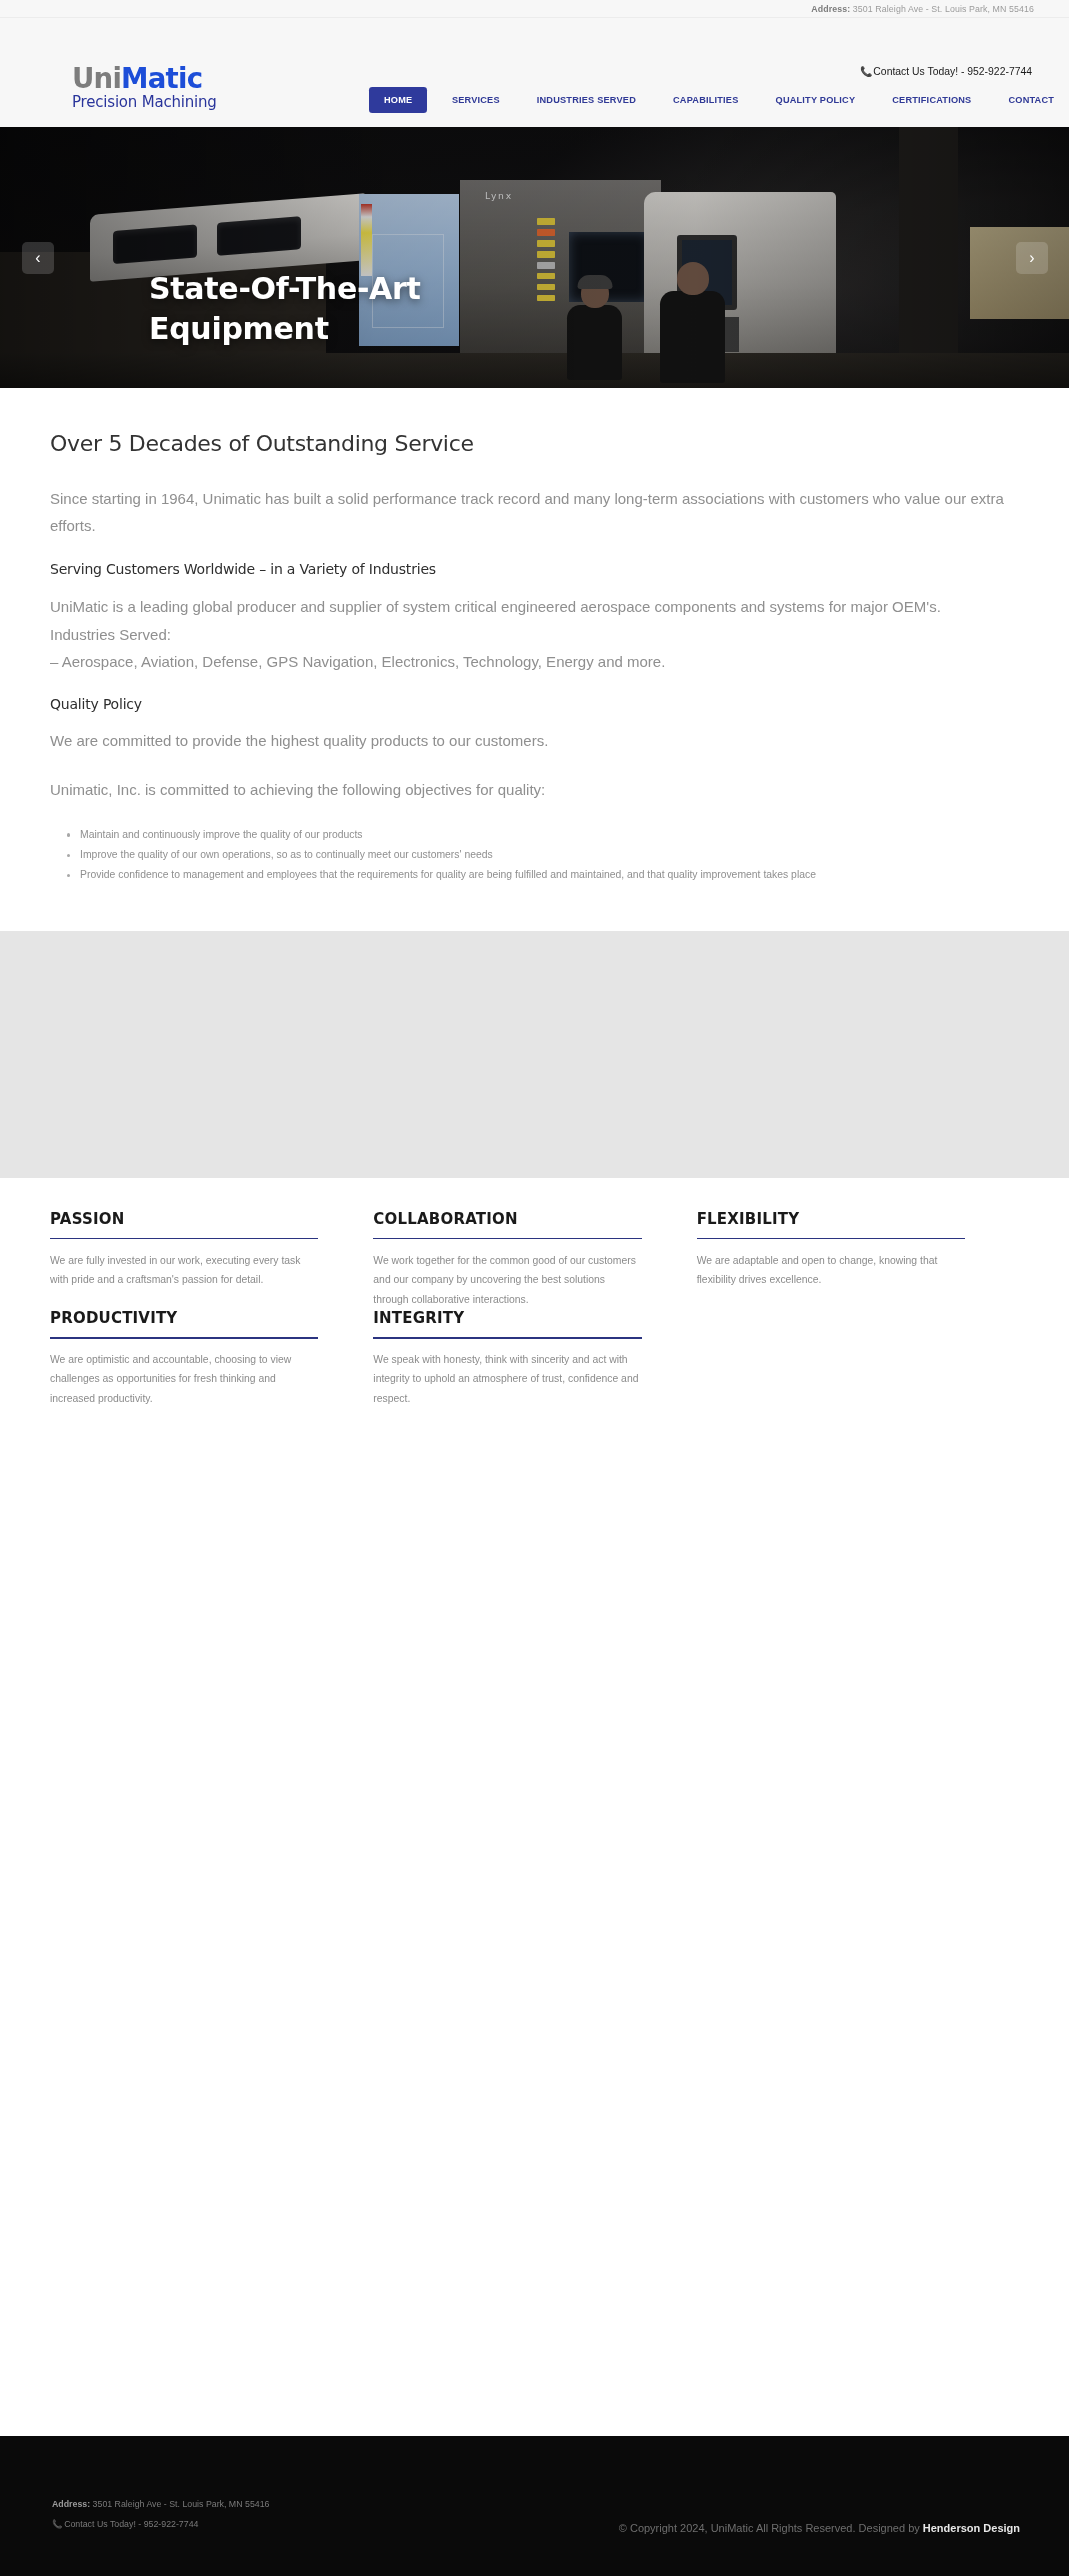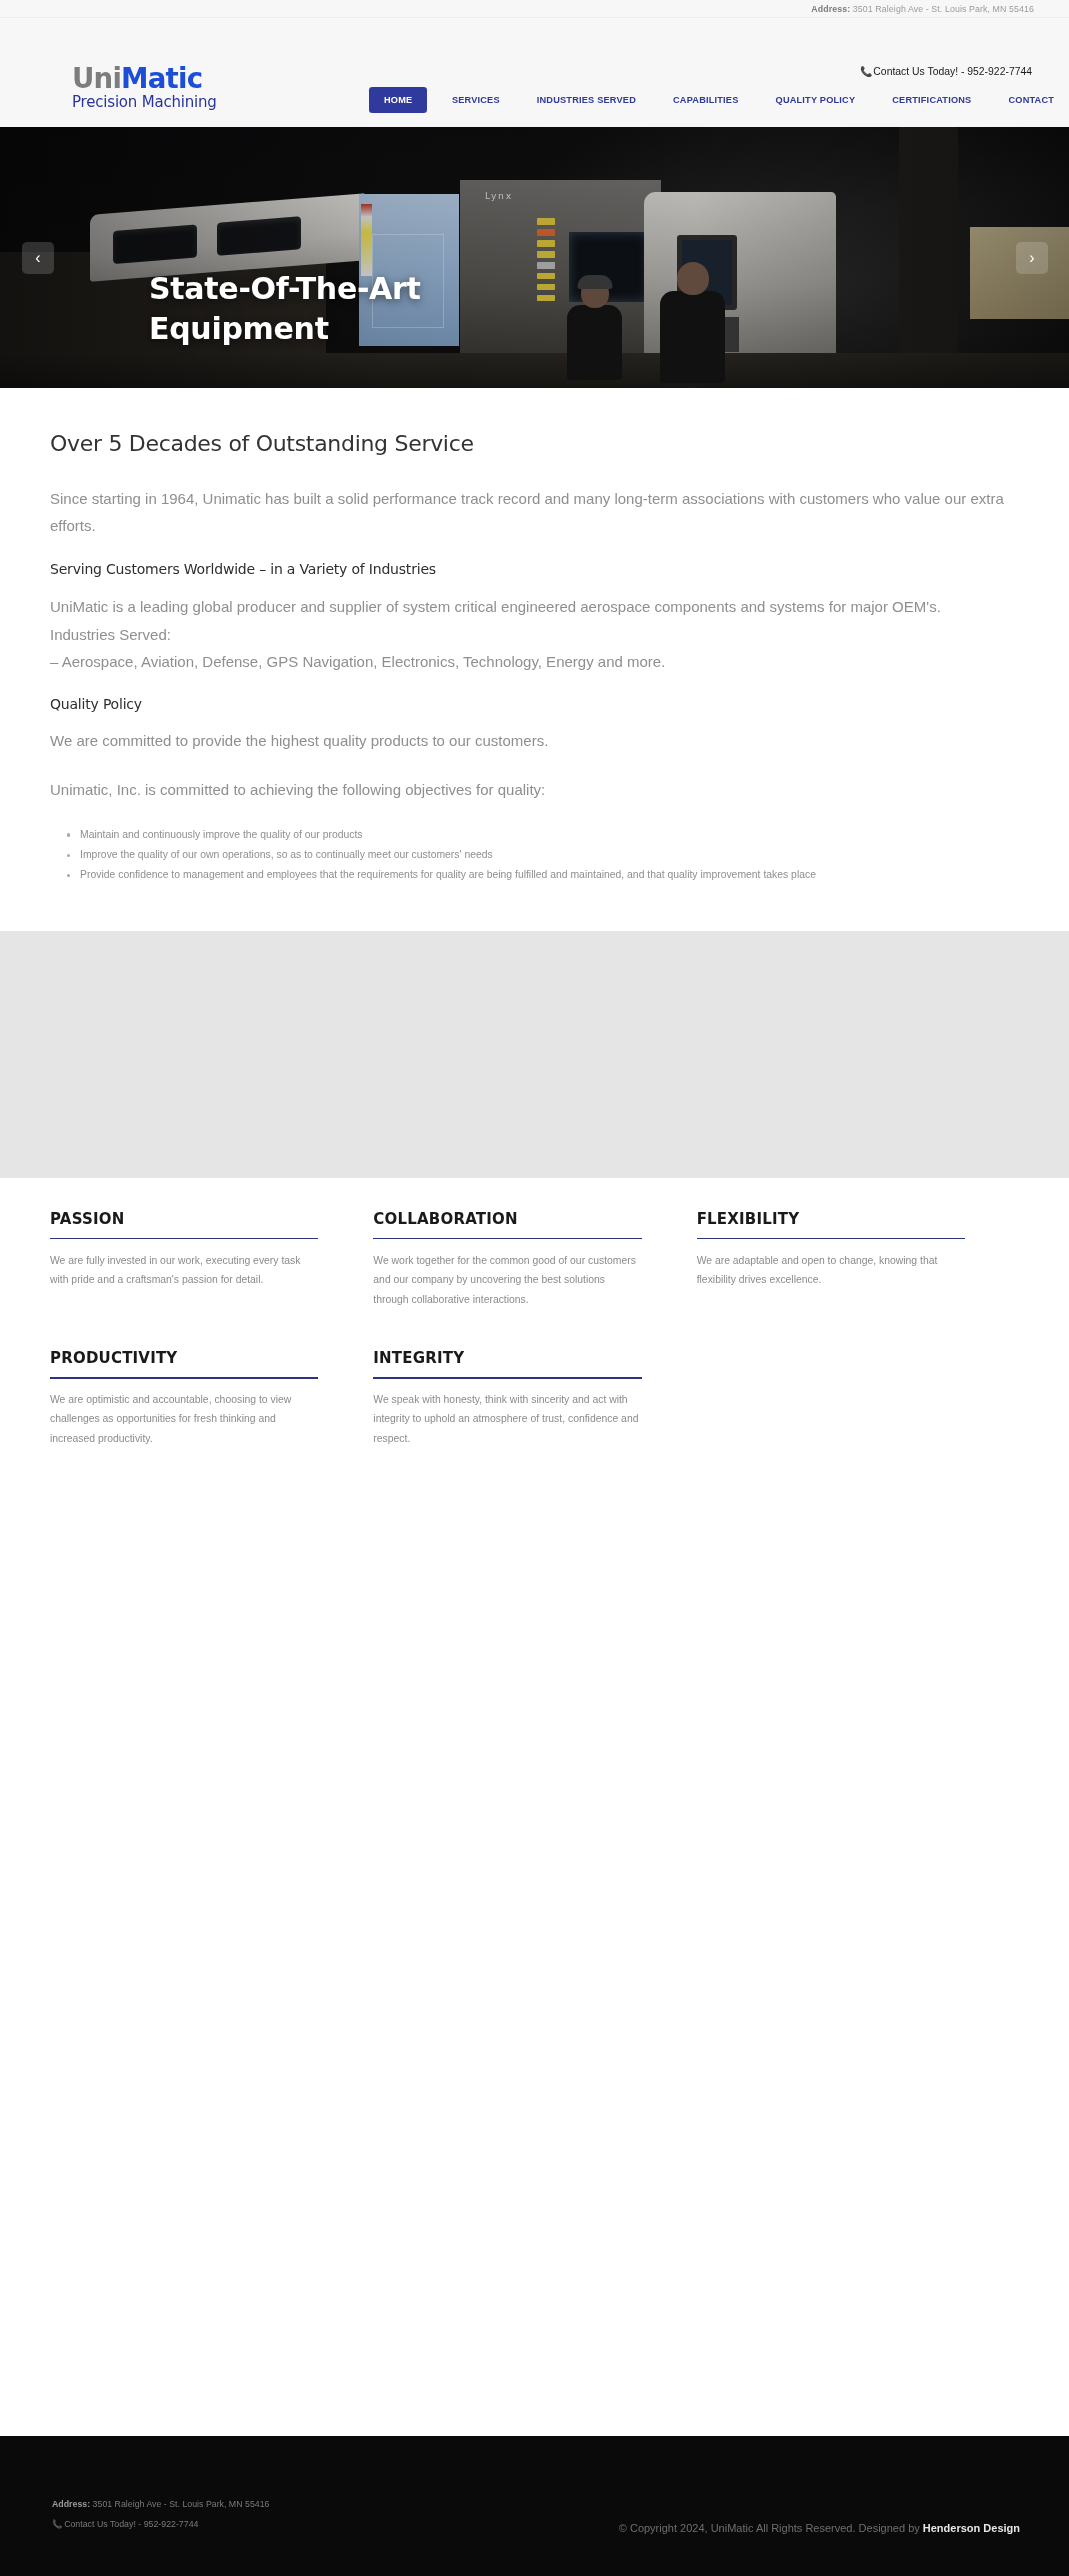--- a/index.html
+++ b/index.html
@@ -283,21 +283,21 @@
     height: 1.7px;
     background: #2b3480;
     width: 100%;
     margin-bottom: 11.7px;
   }
   .value-text {
     font-size: 10.4px;
     color: #8b8b8b;
     line-height: 1.85;
   }
-  .values-row.second { margin-top: 40px; }
+  .values-row.second { }
 
   
   .footer {
     position: absolute;
     left: 0; bottom: 0;
     width: 1070px;
     height: 140px;
     background: #0a0a0a;
   }
   .footer-address {

